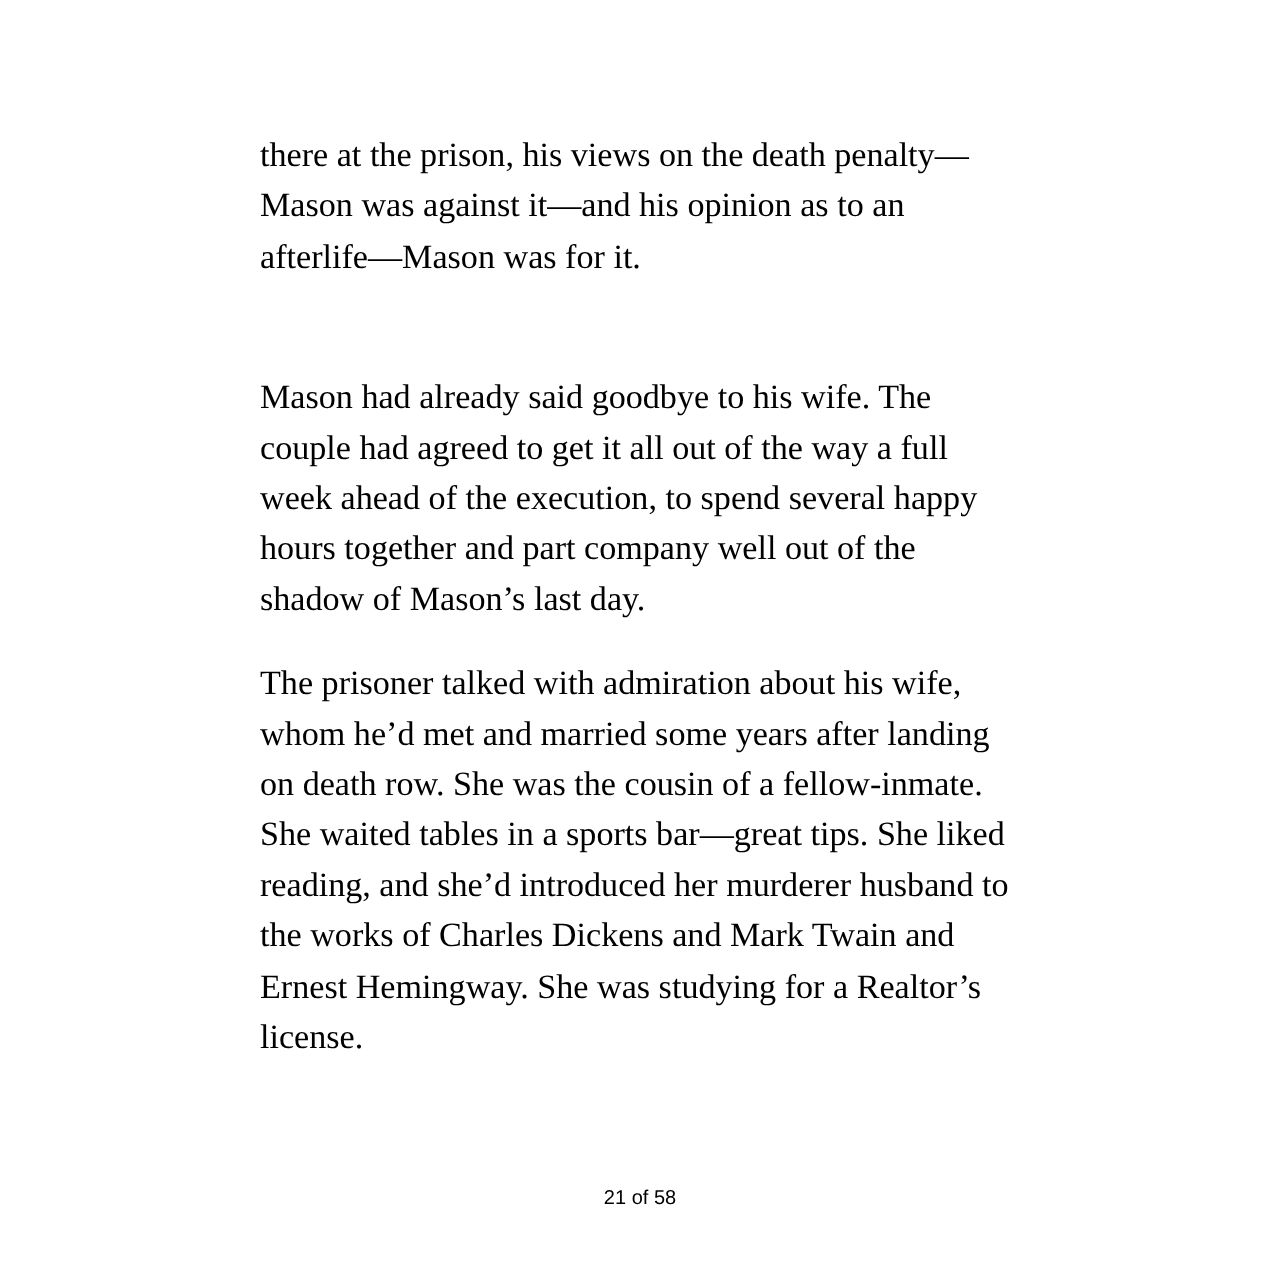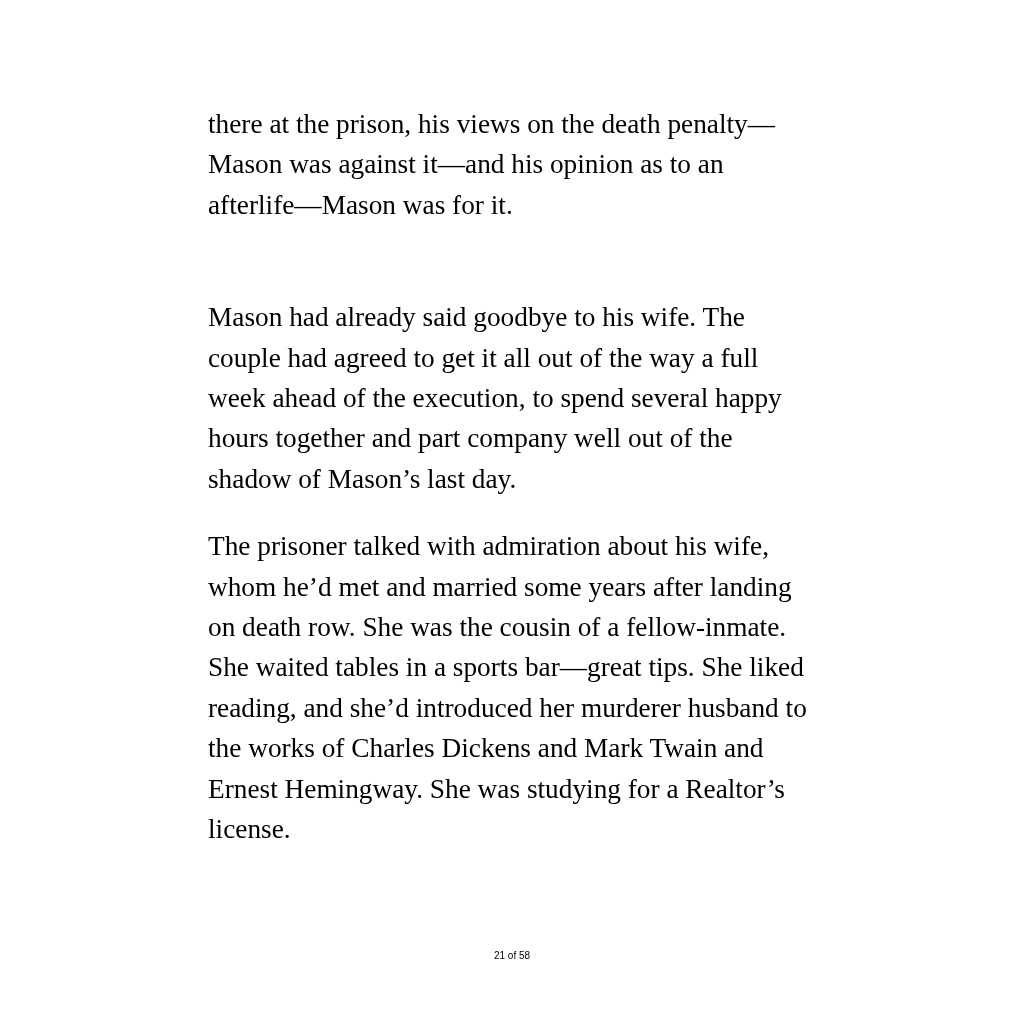--- a/index.html
+++ b/index.html
@@ -35,21 +35,21 @@
   .para.scene-break {
     margin-bottom: 72px;
   }
   .page-indicator {
     position: absolute;
     left: 0;
     top: 950px;
     width: 100%;
     text-align: center;
     font-family: "Liberation Sans", "DejaVu Sans", sans-serif;
-    font-size: 10px;
+    font-size: 16px;
     color: #000000;
   }
 </style>
 </head>
 <body>
 
 <main class="reader-page">
   <section class="text-column">
     <p class="para scene-break">there at the prison, his views on the death penalty—Mason was against it—and his opinion as to an afterlife—Mason was for it.</p>
     <p class="para">Mason had already said goodbye to his wife. The couple had agreed to get it all out of the way a full week ahead of the execution, to spend several happy hours together and part company well out of the shadow of Mason’s last day.</p>

